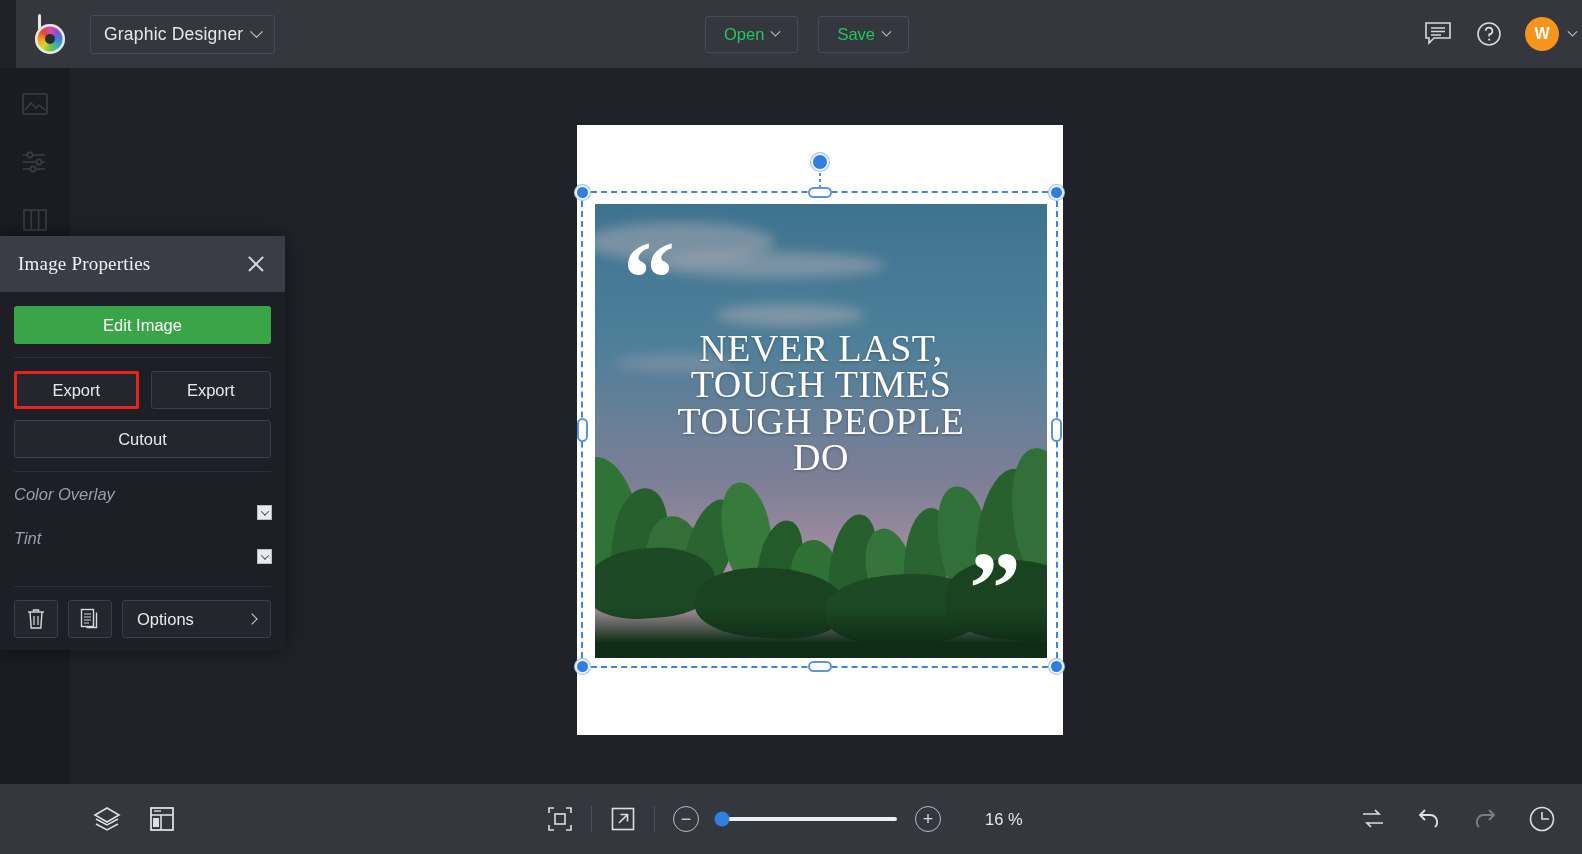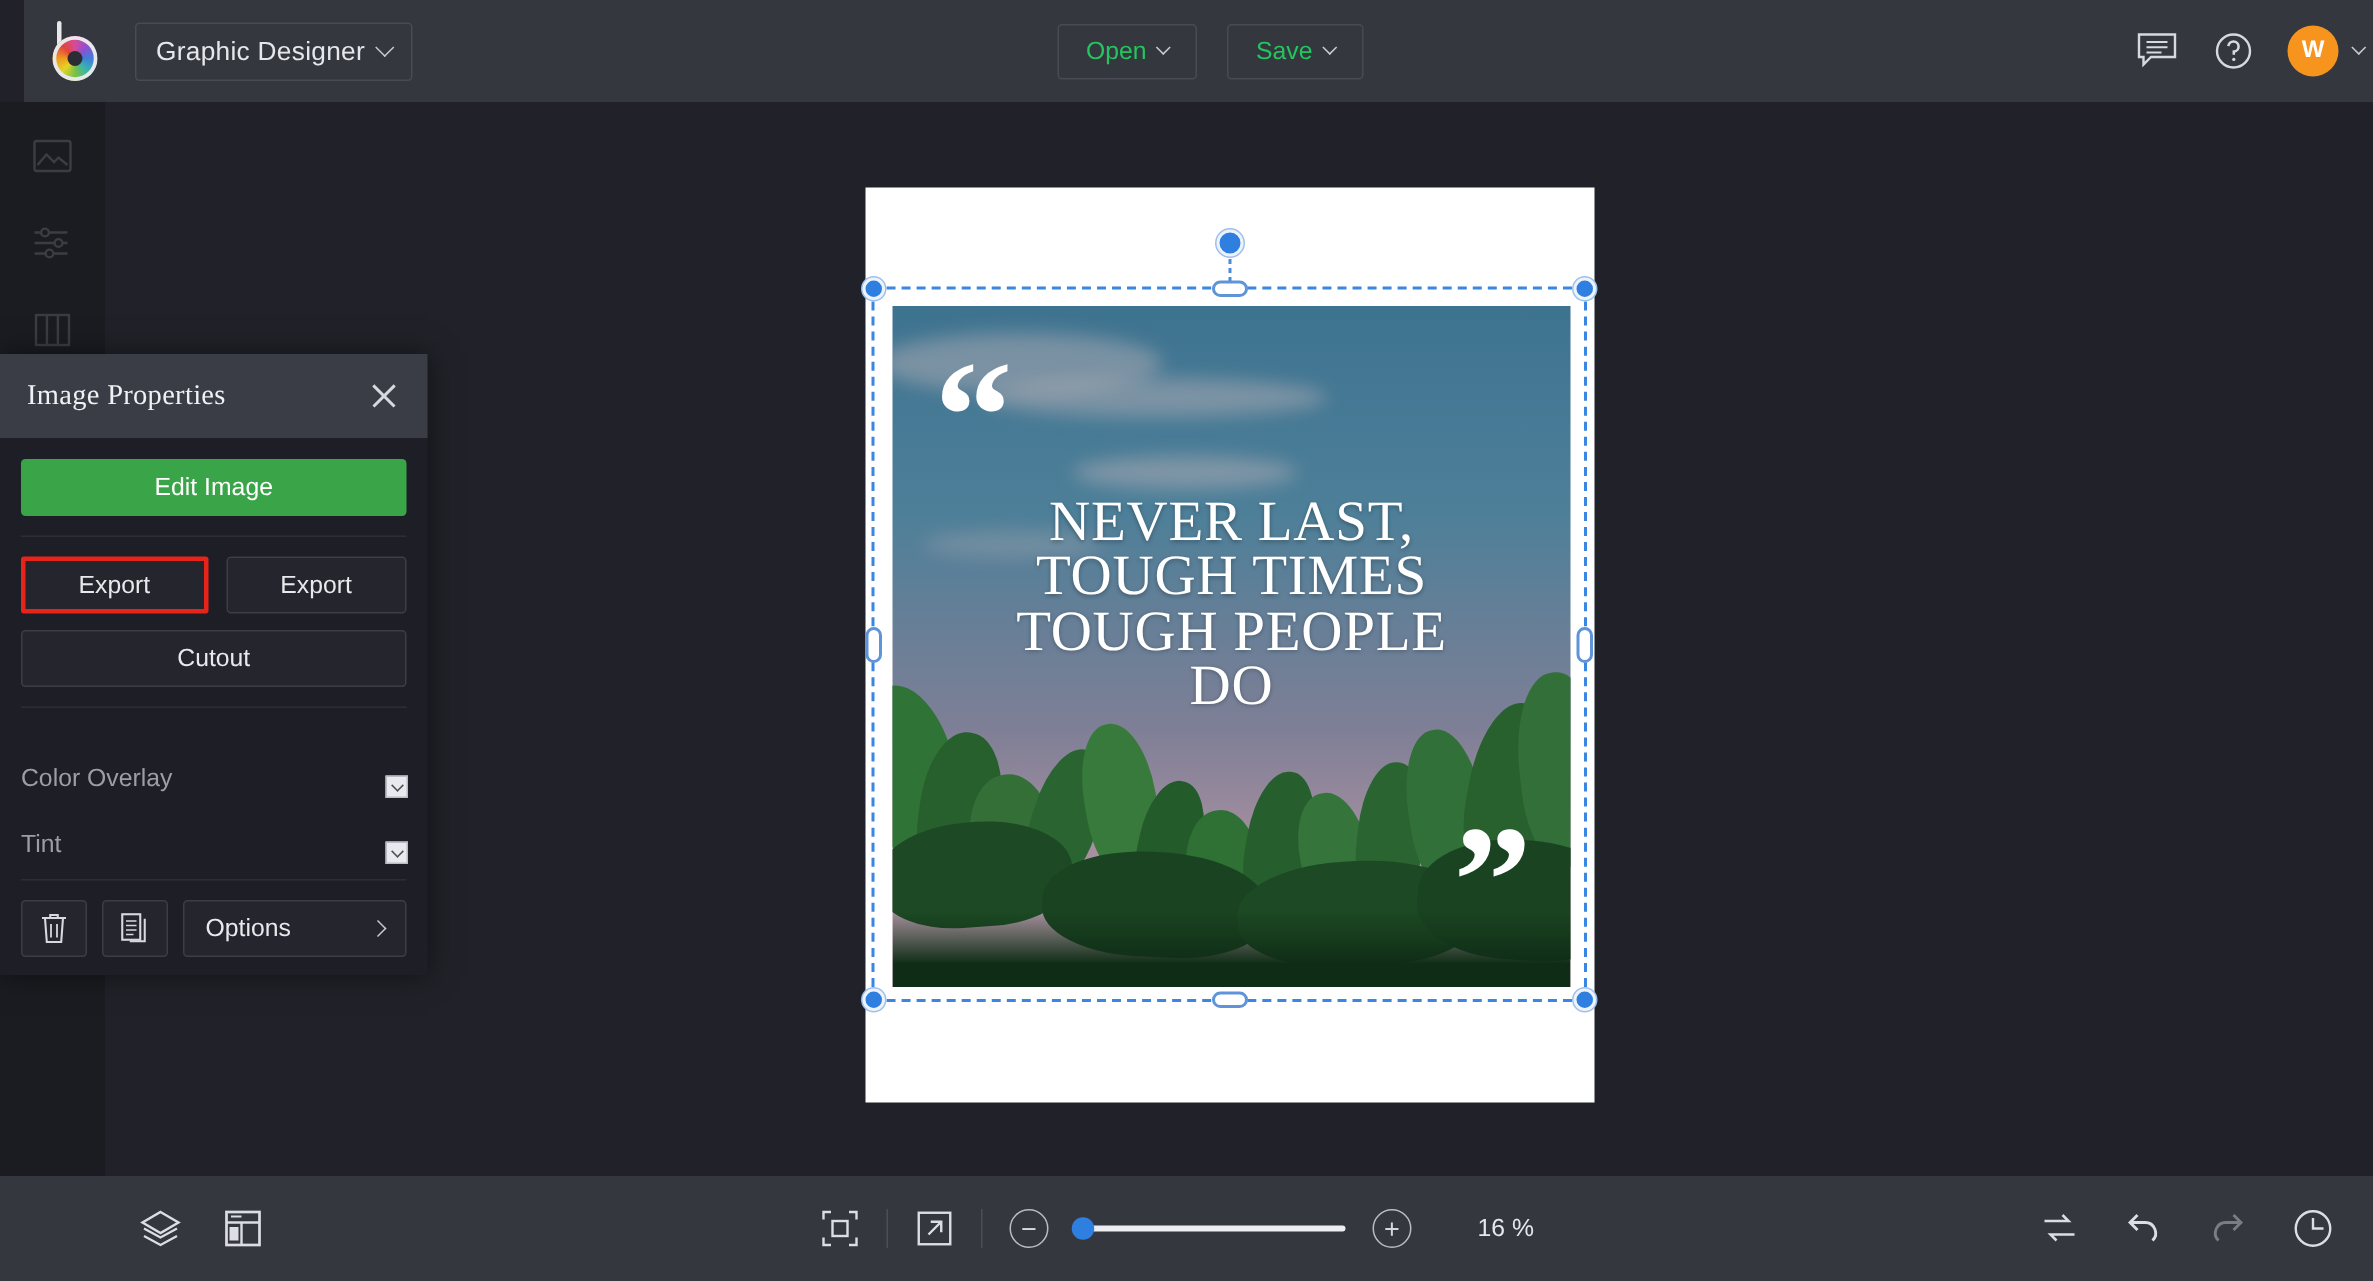--- a/index.html
+++ b/index.html
@@ -171,21 +171,21 @@
   .divider { height:1px; background:#2c2e37; margin: 13px 0; }
   .btn-row { display:flex; gap: 12px; }
   .btn-ghost {
     flex:1; height: 38px; border: 1px solid #3b3e49; border-radius: 3px;
     background:#24252d; color:#e8e9ec; font-size: 16.5px; cursor:pointer;
     font-family: "Liberation Sans", sans-serif;
   }
   .btn-ghost.highlight { border: 3px solid #e8241a; border-radius: 2px; }
   .btn-wide { width:100%; height: 38px; margin-top: 11px; }
 
-  .prop-row { display:flex; align-items:flex-end; justify-content:space-between; height: 44px; }
+  .prop-row { display:flex; align-items:flex-start; justify-content:space-between; height: 44px; font-style: italic; }
   .prop-label { color:#9b9ea8; font-size: 16.5px; }
   .swatch-wrap { position:relative; width: 38px; height: 32px; cursor:pointer; }
   .swatch { width: 38px; height: 32px; border-radius: 2px; }
   .swatch-caret {
     position:absolute; right:-1px; bottom:-3px; width: 15px; height: 15px;
     background:#e9eaee; border:1px solid #b9bcc4; display:flex; align-items:center; justify-content:center;
   }
   .swatch-caret i { display:block; width:6px; height:6px; border-right:1.4px solid #4b4e58; border-bottom:1.4px solid #4b4e58; transform:rotate(45deg) translate(-1px,-1px); }
 
   .tool-row { display:flex; gap: 10px; align-items:center; margin-top: 4px; }

